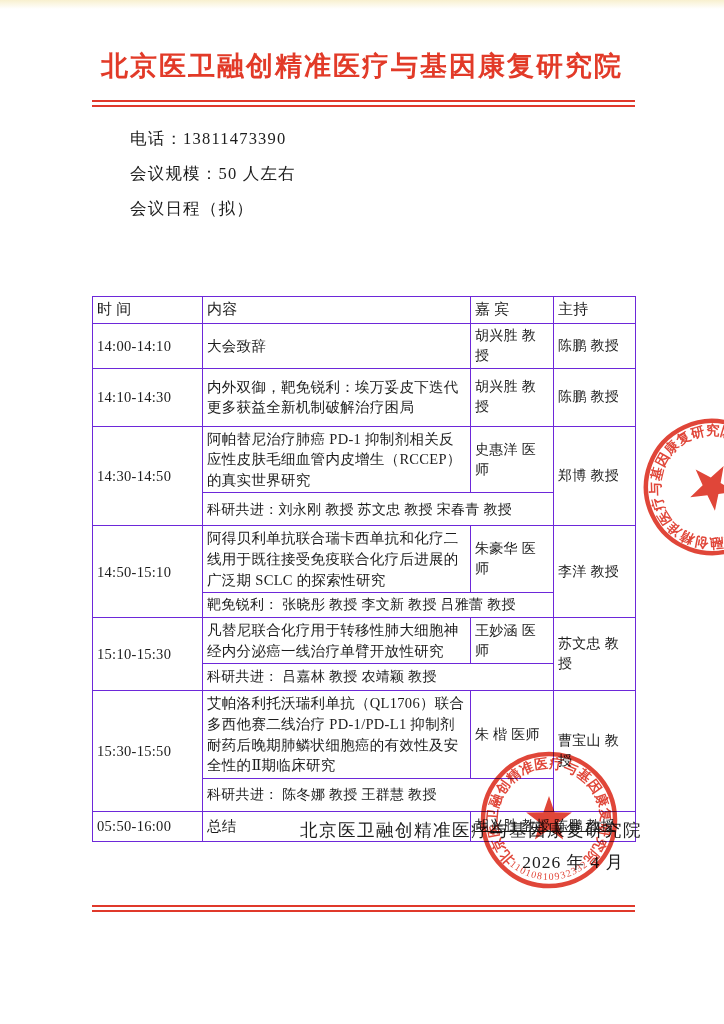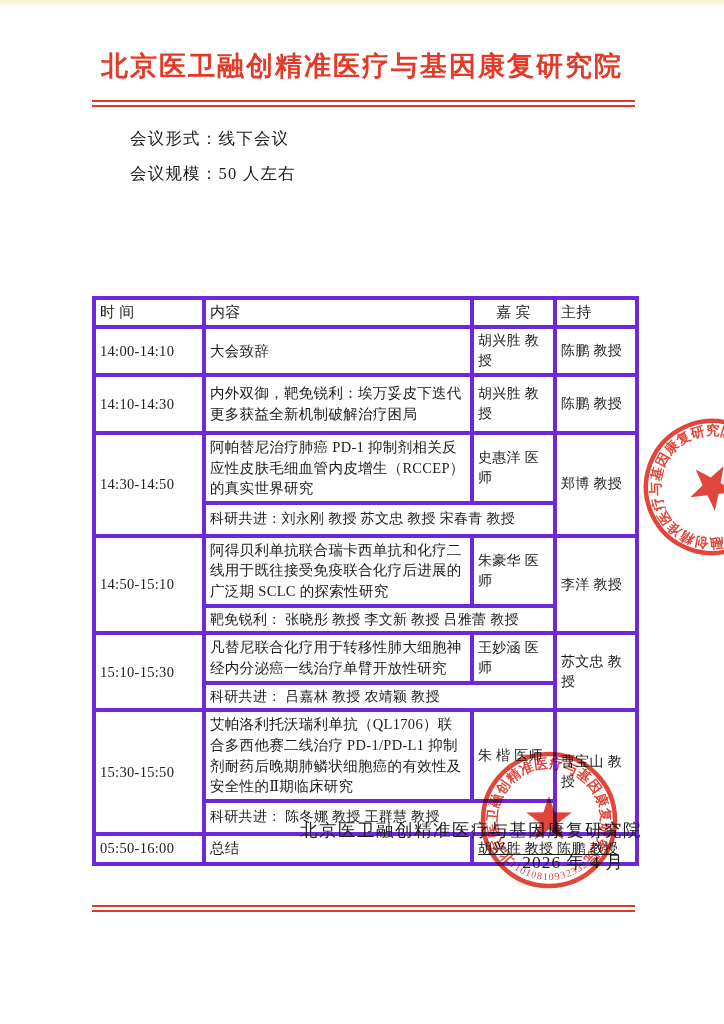--- a/index.html
+++ b/index.html
@@ -12,45 +12,46 @@
   .doc-title{position:absolute;top:48px;left:0;width:724px;text-align:center;
     font-size:27px;font-weight:bold;color:#e23a28;letter-spacing:2px;}
   .rule{position:absolute;left:92px;width:543px;height:3px;
     border-top:2px solid #e0392b;border-bottom:2px solid #e0392b;}
   #rule-title{top:100px;}
   #rule-bottom{top:905px;}
   .contact{position:absolute;left:130px;top:128px;font-size:16.5px;letter-spacing:1.2px;}
   .contact .cline{height:35px;line-height:22px;}
   table.sched{position:absolute;left:92px;top:296px;width:543px;
     border-collapse:collapse;table-layout:fixed;font-size:14.5px;}
-  table.sched td{border:4px solid #6d28d9;padding:2px 4px;vertical-align:middle;
+  table.sched td{border:1px solid #6d28d9;padding:2px 4px;vertical-align:middle;
     line-height:1.42;letter-spacing:.3px;overflow:hidden;}
   td.c-time{letter-spacing:0;}
   td.c-guest,td.c-host{font-size:14px;padding:1px 2px;letter-spacing:0;}
   td.c-research{font-size:14px;white-space:nowrap;margin-left:32px;}
   tr.hdr td{font-size:15px;}
-  td.center{text-align:center;font-family:Liberation Serif, serif;}
+  td.center{font-family:Liberation Serif, serif;}
   td.nowrap{white-space:nowrap;text-decoration:underline;}
   .f-org{position:absolute;top:818px;right:82px;font-size:17.5px;letter-spacing:1.5px;}
   .f-date{position:absolute;top:850px;right:100px;font-size:17.5px;letter-spacing:1px;}
   .stamp{position:absolute;mix-blend-mode:multiply;opacity:.87;}
   .seal-chars{font-size:13.5px;fill:#dc2a1b;letter-spacing:.5px;font-weight:bold;}
   .seal-num{font-size:10px;fill:#dc2a1b;letter-spacing:1.2px;}
 </style>
 </head>
 <body>
 
 <div class="top-strip"></div>
 
 <div class="doc-title">北京医卫融创精准医疗与基因康复研究院</div>
 <div class="rule" id="rule-title"></div>
 
 <div class="contact">
-  <div class="cline">会议形式：线下会议</div>
+  <div class="cline">电话：13811473390</div>
   <div class="cline">会议规模：50 人左右</div>
+  <div class="cline">会议日程（拟）</div>
 </div>
 
 <table class="sched">
   <colgroup>
       <col style="width:110px">
       <col style="width:268px">
       <col style="width:83px">
       <col style="width:82px">
     </colgroup>
   <tbody>

